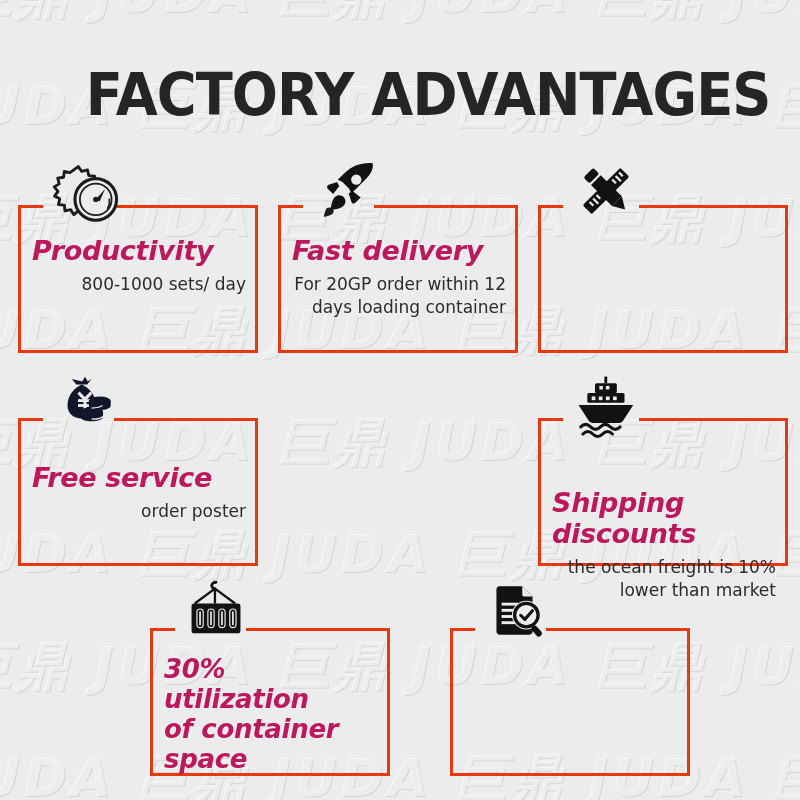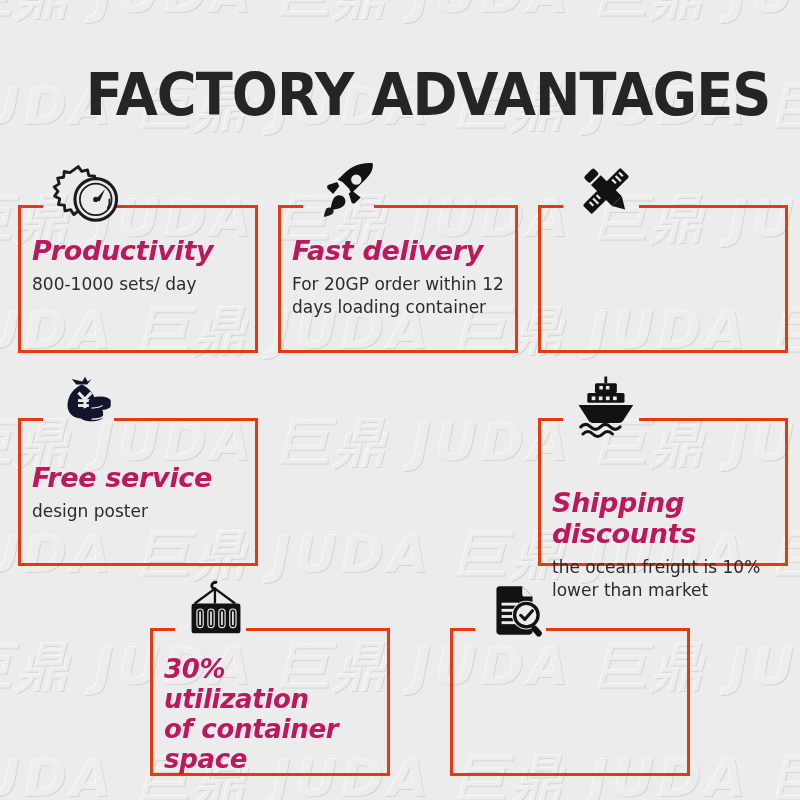--- a/index.html
+++ b/index.html
@@ -118,20 +118,21 @@
     white-space: pre-line;
   }
   .card-sub {
     font-family: "DejaVu Sans", sans-serif;
     font-weight: 400;
     color: #2b2b2b;
     font-size: 17px;
     line-height: 23px;
     margin: 0;
     white-space: pre-line;
+    text-align: right;
   }
   .card-title.big {
     font-size: 26px;
     line-height: 30px;
   }
 </style>
 </head>
 <body>
 
 <div id="watermark">
@@ -247,21 +248,21 @@
           <ellipse cx="38" cy="40" rx="10.5" ry="4.2"></ellipse>
           <path d="M27.5 40v4.5c0 2.3 4.7 4.2 10.5 4.2s10.5-1.9 10.5-4.2V40z"></path>
           <g stroke="#ececec" stroke-width="1.1" fill="none">
             <path d="M38 36.6c4.5 0 8.4-1 10-2.4M38 46.8c5.3 0 9.7-1.2 10.5-2.8"></path>
           </g>
         </g>
       </svg>
     </div>
     <div class="card-body" style="top:32px;margin-top:12px;">
       <p class="card-title">Free service</p>
-      <p class="card-sub">design poster</p>
+      <p class="card-sub">order poster</p>
     </div>
   </div>
 
 
   <div class="card" style="left:538px; top:418px; width:250px; height:148px;">
     <div class="frame">
       <div class="top-stub"></div>
       <div class="top-long" style="width:146px;"></div>
     </div>
     <div class="card-icon" style="left:34px; top:-48px;">

